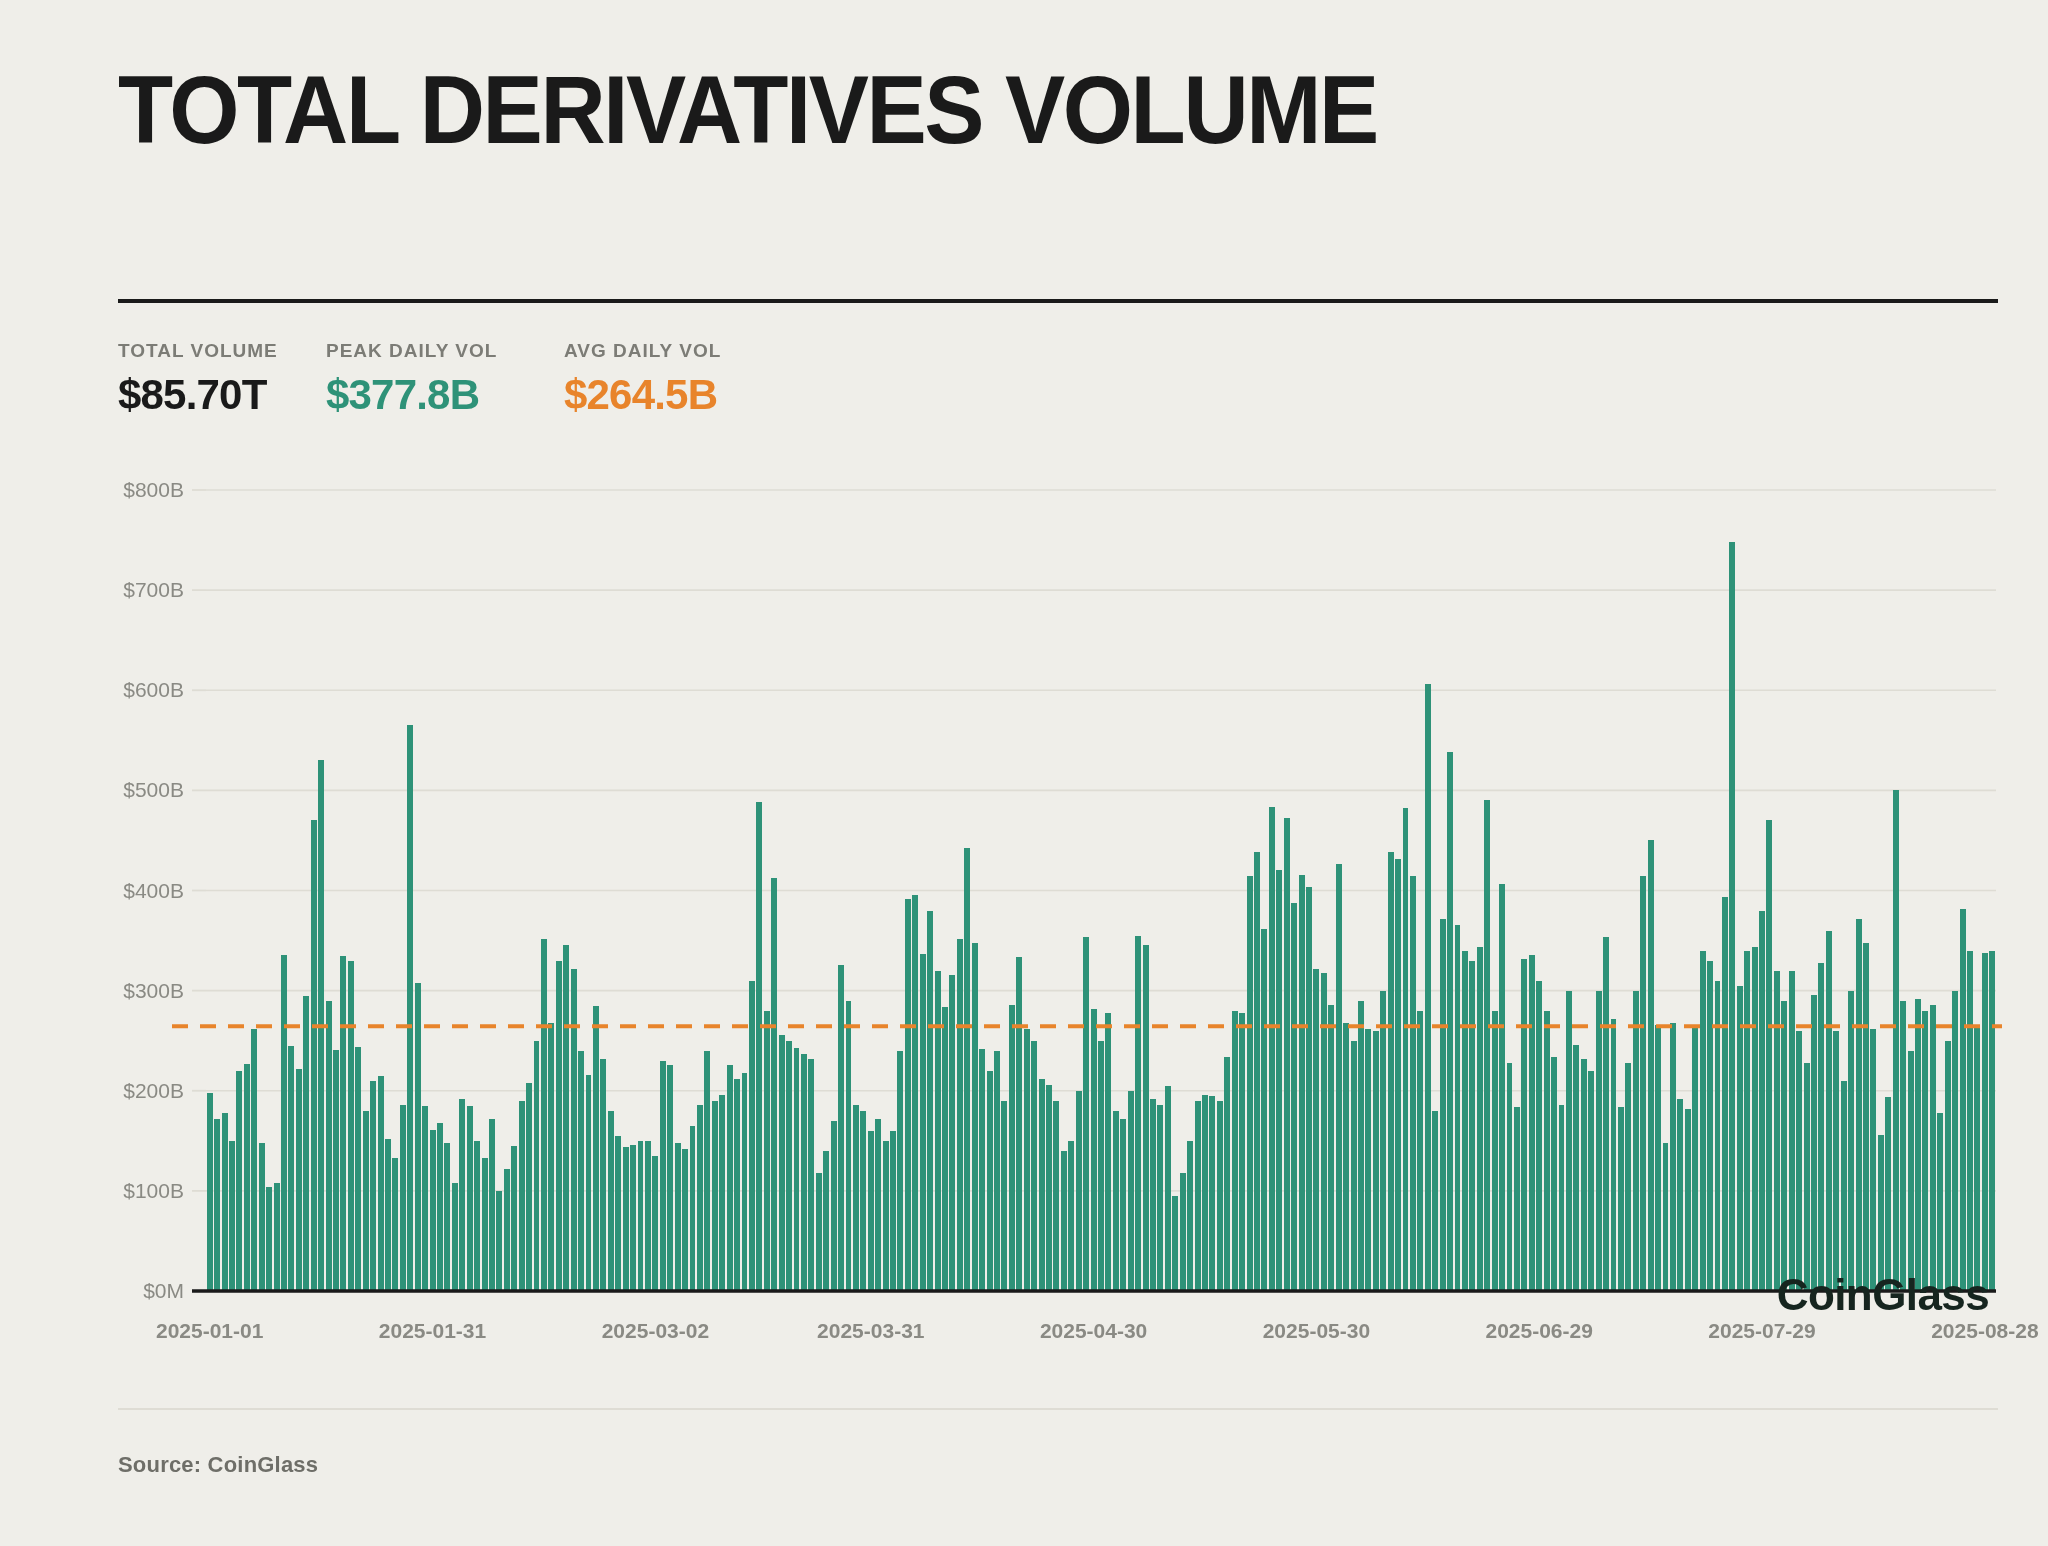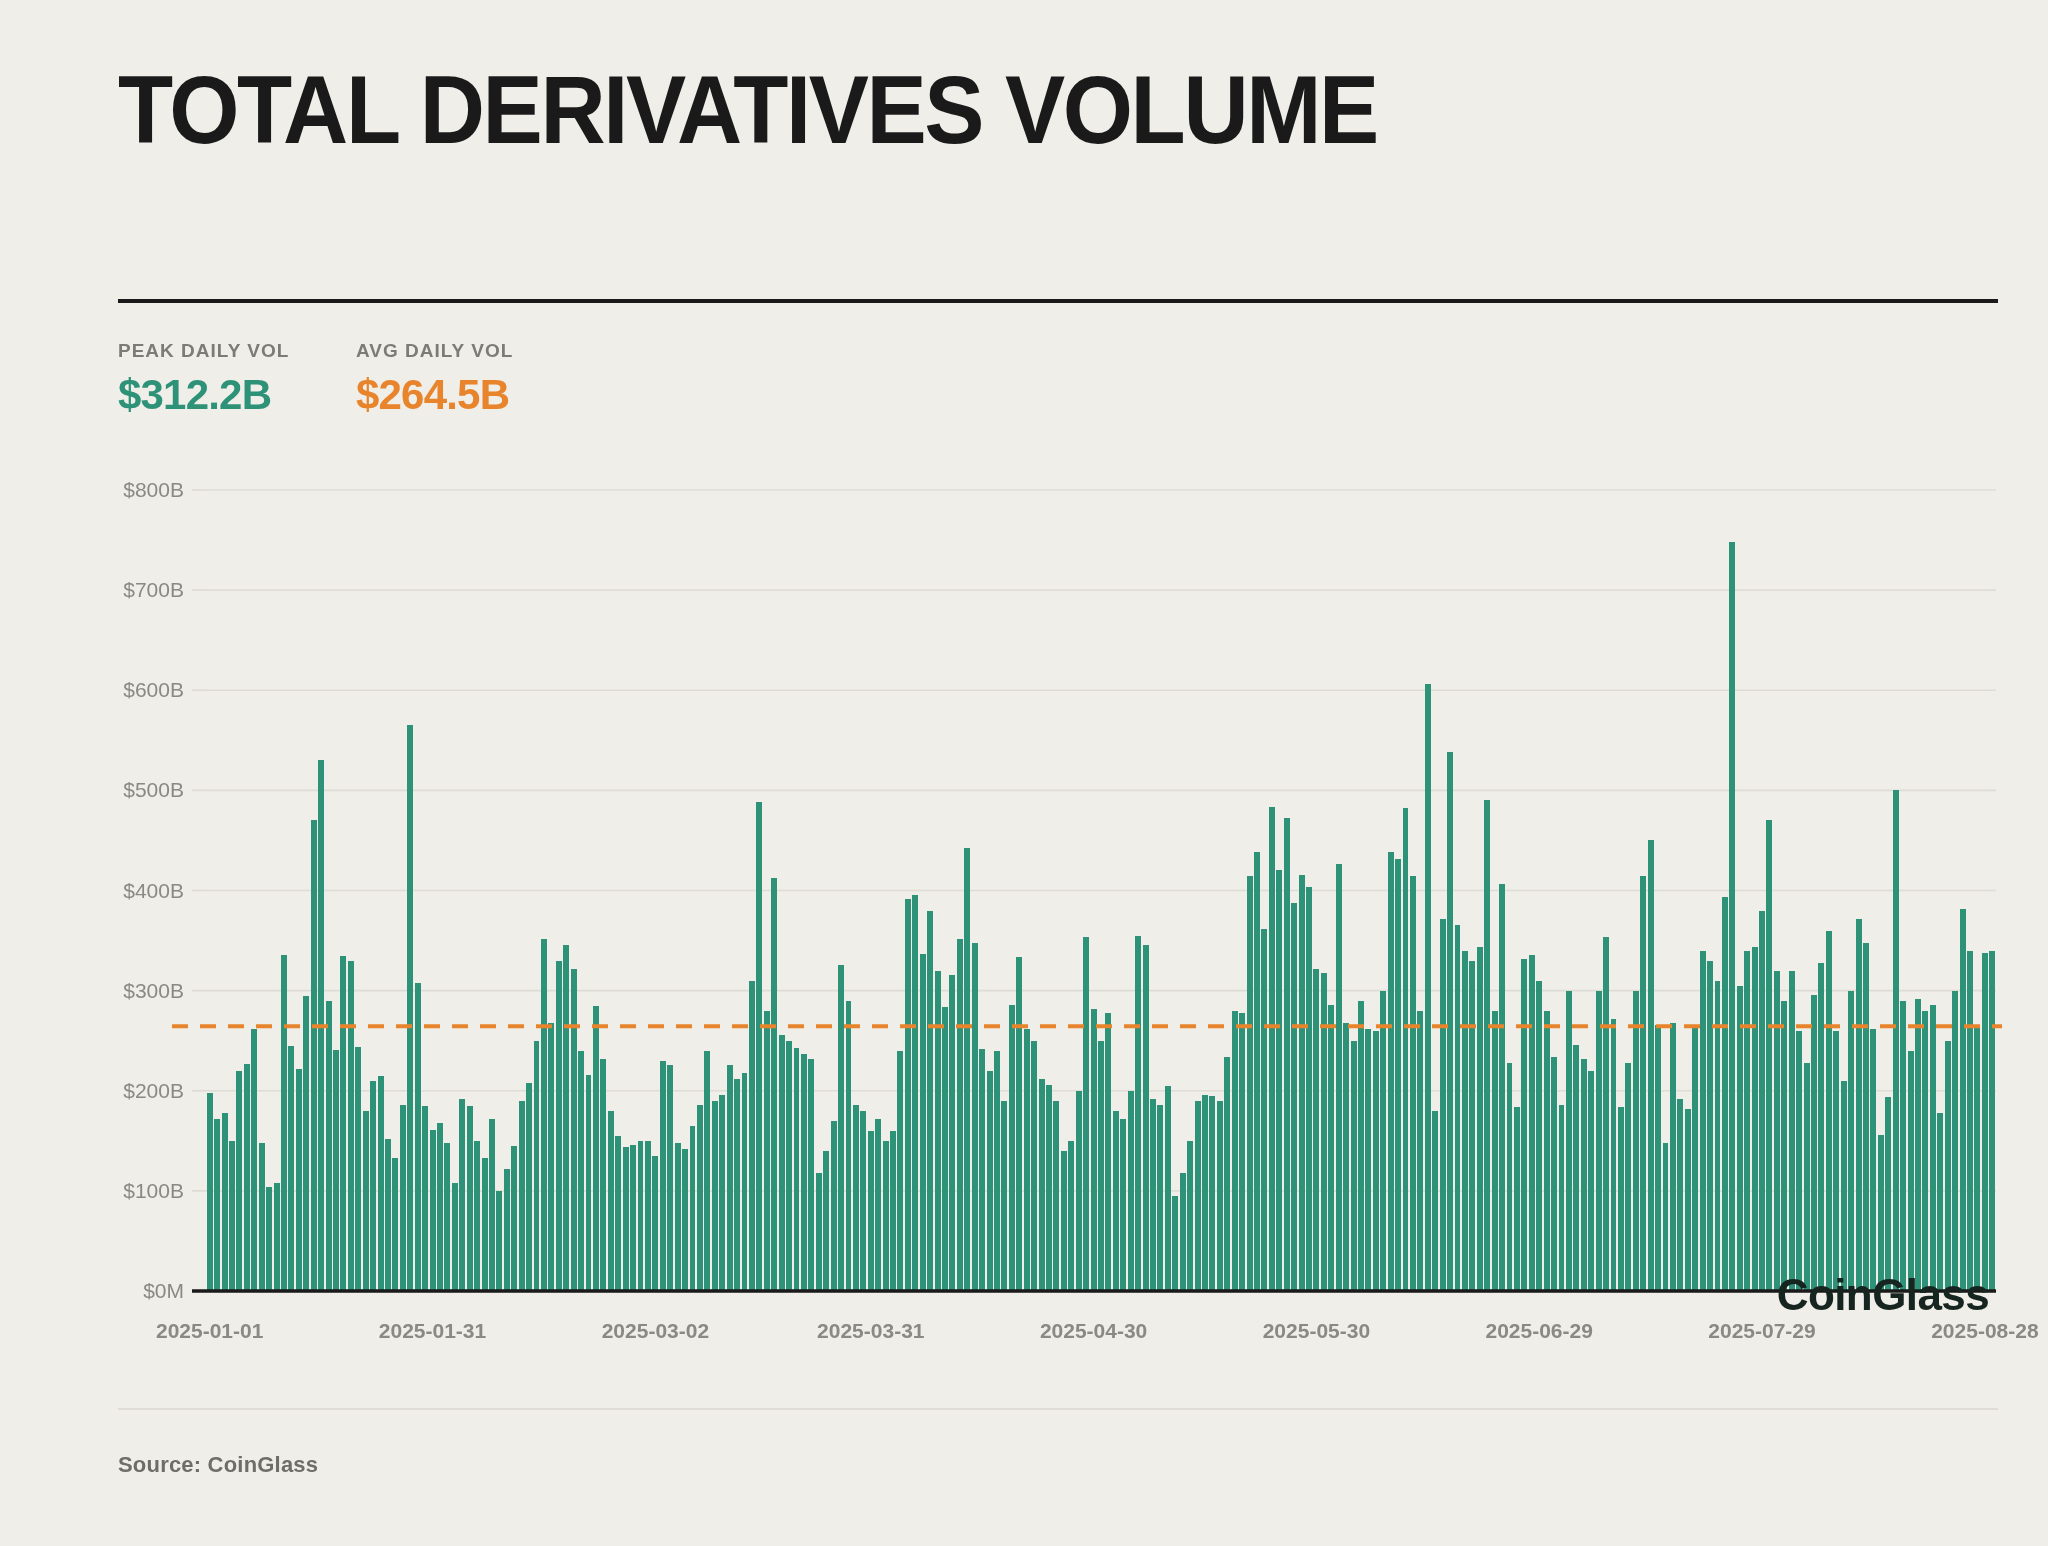--- a/index.html
+++ b/index.html
@@ -160,23 +160,27 @@
 <body>
 
 <div id="page">
 
   <div id="header">
     <h1 id="chart-title">TOTAL DERIVATIVES VOLUME</h1>
   </div>
   <div id="header-rule"></div>
 
   <div id="stats">
+    <div class="stat" style="width:208px">
+      <div class="stat-label">TOTAL VOLUME</div>
+      <div class="stat-value" style="color:#1A1A1A">$85.70T</div>
+    </div>
     <div class="stat" style="width:238px">
       <div class="stat-label">PEAK DAILY VOL</div>
-      <div class="stat-value" style="color:#2E9278">$312.2B</div>
+      <div class="stat-value" style="color:#2E9278">$377.8B</div>
     </div>
     <div class="stat">
       <div class="stat-label">AVG DAILY VOL</div>
       <div class="stat-value" style="color:#E8842B">$264.5B</div>
     </div>
   </div>
 
   <div id="chart-area">
     <svg id="chart-svg" width="2048" height="930" viewBox="0 0 2048 930">
       <g id="gridlines">

